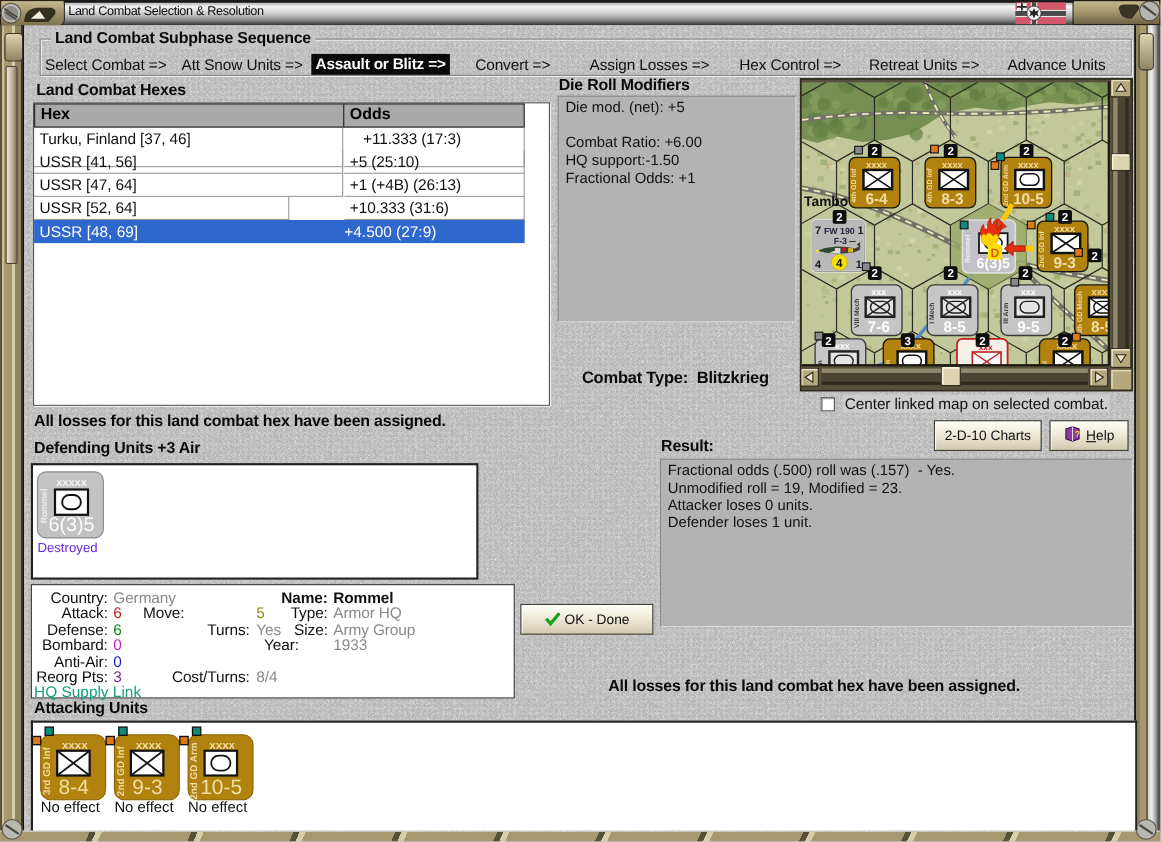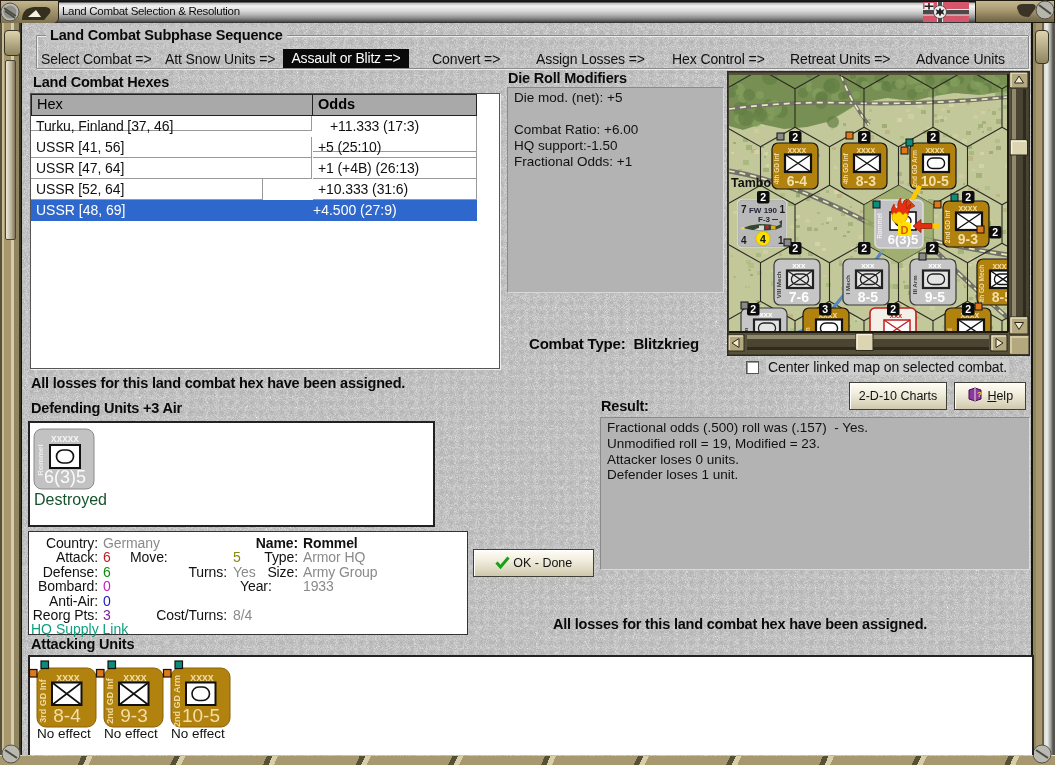--- a/index.html
+++ b/index.html
@@ -69,27 +69,27 @@
 </svg>
 <div class="abs" style="left:36px;top:35px;width:993px;height:34px;border:1px solid #8a8a8a;box-shadow:inset 1px 1px 0 #ededed, 1px 1px 0 #ededed;border-radius:1px"></div>
 <div class="abs b" style="left:46px;top:27px;background:#c5c5c5;padding:0 4px">Land Combat Subphase Sequence</div>
 <div class="abs t" style="left:41px;top:51px">Select Combat =&gt;</div>
 <div class="abs t" style="left:165px;top:51px">Att Snow Units =&gt;</div>
 <div class="abs t" style="left:432px;top:51px">Convert =&gt;</div>
 <div class="abs t" style="left:536px;top:51px">Assign Losses =&gt;</div>
 <div class="abs t" style="left:672px;top:51px">Hex Control =&gt;</div>
 <div class="abs t" style="left:790px;top:51px">Retreat Units =&gt;</div>
 <div class="abs t" style="left:916px;top:51px">Advance Units</div>
-<div class="abs" style="left:283px;top:49px;width:126px;height:19px;background:#0a0a0a;color:#fff;font-weight:normal;font-size:14px;text-align:center;line-height:19px;letter-spacing:-0.2px">Assault or Blitz =&gt;</div>
+<div class="abs" style="left:283px;top:49px;width:126px;height:19px;background:#0a0a0a;color:#fff;font-weight:bold;font-size:14px;text-align:center;line-height:19px;letter-spacing:-0.2px">Assault or Blitz =&gt;</div>
 <div class="abs b" style="left:33px;top:74px">Land Combat Hexes</div>
 <div class="abs b" style="left:508px;top:70px">Die Roll Modifiers</div>
 <div class="abs" style="left:30px;top:93px;width:470px;height:276px;background:#fff;border:1px solid #555;box-shadow:1px 1px 0 #efefef"></div>
-<div class="abs" style="left:31px;top:94px;width:282px;height:22px;background:#a9a9a9;border:1px solid #222;font-weight:normal;font-size:14.5px;padding:1px 0 0 5px;color:#000">Hex</div>
+<div class="abs" style="left:31px;top:94px;width:282px;height:22px;background:#a9a9a9;border:1px solid #222;font-weight:bold;font-size:14.5px;padding:1px 0 0 5px;color:#000">Hex</div>
 <div class="abs" style="left:312px;top:94px;width:165px;height:22px;background:#a9a9a9;border:1px solid #222;font-weight:bold;font-size:14.5px;padding:1px 0 0 5px;color:#000">Odds</div>
-<div class="abs t" style="left:31px;top:116px;width:281px;height:15px;border-right:1px solid #999;border-bottom:1px solid #999;padding:2px 0 0 5px">Turku, Finland [37, 46]</div>
+<div class="abs t" style="left:31px;top:116px;width:281px;height:36px;border-right:1px solid #999;border-bottom:1px solid #999;padding:2px 0 0 5px">Turku, Finland [37, 46]</div>
 <div class="abs t" style="left:313px;top:116px;width:164px;height:36px;border-right:1px solid #999;border-bottom:1px solid #999;padding:2px 0 0 17px">+11.333 (17:3)</div>
 <div class="abs t" style="left:31px;top:137px;width:281px;height:21px;border-right:1px solid #999;border-bottom:1px solid #999;padding:2px 0 16px 5px">USSR [41, 56]</div>
 <div class="abs t" style="left:313px;top:137px;width:164px;height:21px;border-right:1px solid #999;border-bottom:1px solid #999;padding:2px 0 0 5px">+5 (25:10)</div>
 <div class="abs t" style="left:31px;top:158px;width:281px;height:21px;border-right:1px solid #999;border-bottom:1px solid #999;padding:2px 0 0 5px">USSR [47, 64]</div>
 <div class="abs t" style="left:313px;top:158px;width:164px;height:21px;border-right:1px solid #999;border-bottom:1px solid #999;padding:2px 0 0 5px">+1 (+4B) (26:13)</div>
 <div class="abs t" style="left:31px;top:179px;width:232px;height:21px;border-right:1px solid #999;border-bottom:1px solid #999;padding:2px 0 0 5px">USSR [52, 64]</div>
 <div class="abs t" style="left:313px;top:179px;width:164px;height:21px;border-right:1px solid #999;border-bottom:1px solid #999;padding:2px 0 0 5px">+10.333 (31:6)</div>
 <div class="abs" style="left:31px;top:200px;width:446px;height:21px;background:#2f68cc;color:#fff;font-size:14px;padding:2px 0 0 5px">USSR [48, 69]<span style="position:absolute;left:282px">+4.500 (27:9)</span></div>
 <div class="abs panel" style="left:507px;top:87px;width:217px;height:206px"></div>
 <div class="abs" style="left:514px;top:90px;font-size:13.5px;color:#111;line-height:16px">Die mod. (net): +5<br><br>Combat Ratio: +6.00<br>HQ support:-1.50<br>Fractional Odds: +1</div>
@@ -860,21 +860,21 @@
 <div class="abs b" style="left:31px;top:400px">Defending Units +3 Air</div>
 <div class="abs" style="left:28px;top:421px;width:407px;height:106px;background:#fff;border:2px solid #222"></div>
 <svg width="62" height="62" style="position:absolute;left:33px;top:428px" viewBox="0 0 62 62">
     <rect x="1" y="1" width="60" height="60" rx="8" fill="#c2c2c2" stroke="#8a8a8a" stroke-width="1"></rect>
     <text x="32" y="14" font-size="10" font-weight="bold" fill="#f2f2f2" text-anchor="middle">xxxxx</text>
     <text transform="translate(10,32) rotate(-90)" font-size="8" font-weight="bold" fill="#ededed" text-anchor="middle">Rommel</text>
     <rect x="17" y="17" width="30" height="23" fill="#fff" stroke="#111" stroke-width="2"></rect>
     <rect x="23.5" y="22" width="17" height="13" rx="6.5" fill="none" stroke="#111" stroke-width="1.7"></rect>
     <text x="32" y="55" font-size="18" fill="#fbfbfb" text-anchor="middle">6(3)5</text>
   </svg>
-<div class="abs" style="left:34px;top:491px;font-size:16px;color:#14532d">Destroyed</div>
+<div class="abs" style="left:34px;top:491px;font-size:12px;color:#6d28d9">Destroyed</div>
 <div class="abs" style="left:28px;top:531px;width:440px;height:104px;background:#fff;border:1.5px solid #333"></div>
 <div class="abs" style="left:20px;top:534.5px;width:78px;text-align:right;color:#111;font-size:14px;letter-spacing:-0.1px">Country:</div>
 <div class="abs" style="left:103px;top:534.5px;width:100px;text-align:left;color:#8a8a8a;font-size:14px;letter-spacing:-0.1px">Germany</div>
 <div class="abs" style="left:230px;top:534.5px;width:68px;text-align:right;color:#111;font-size:14px;letter-spacing:-0.1px;font-weight:bold">Name:</div>
 <div class="abs" style="left:303px;top:534.5px;width:100px;text-align:left;color:#111;font-size:14px;letter-spacing:-0.1px;font-weight:bold">Rommel</div>
 <div class="abs" style="left:20px;top:549px;width:78px;text-align:right;color:#111;font-size:14px;letter-spacing:-0.1px">Attack:</div>
 <div class="abs" style="left:103px;top:549px;width:30px;text-align:left;color:#c02020;font-size:14px;letter-spacing:-0.1px">6</div>
 <div class="abs" style="left:130px;top:549px;width:97px;color:#111;font-size:14px;letter-spacing:-0.1px">Move:</div>
 <div class="abs" style="left:233px;top:549px;width:20px;text-align:left;color:#8a8a10;font-size:14px;letter-spacing:-0.1px">5</div>
 <div class="abs" style="left:240px;top:549px;width:58px;text-align:right;color:#111;font-size:14px;letter-spacing:-0.1px">Type:</div>

